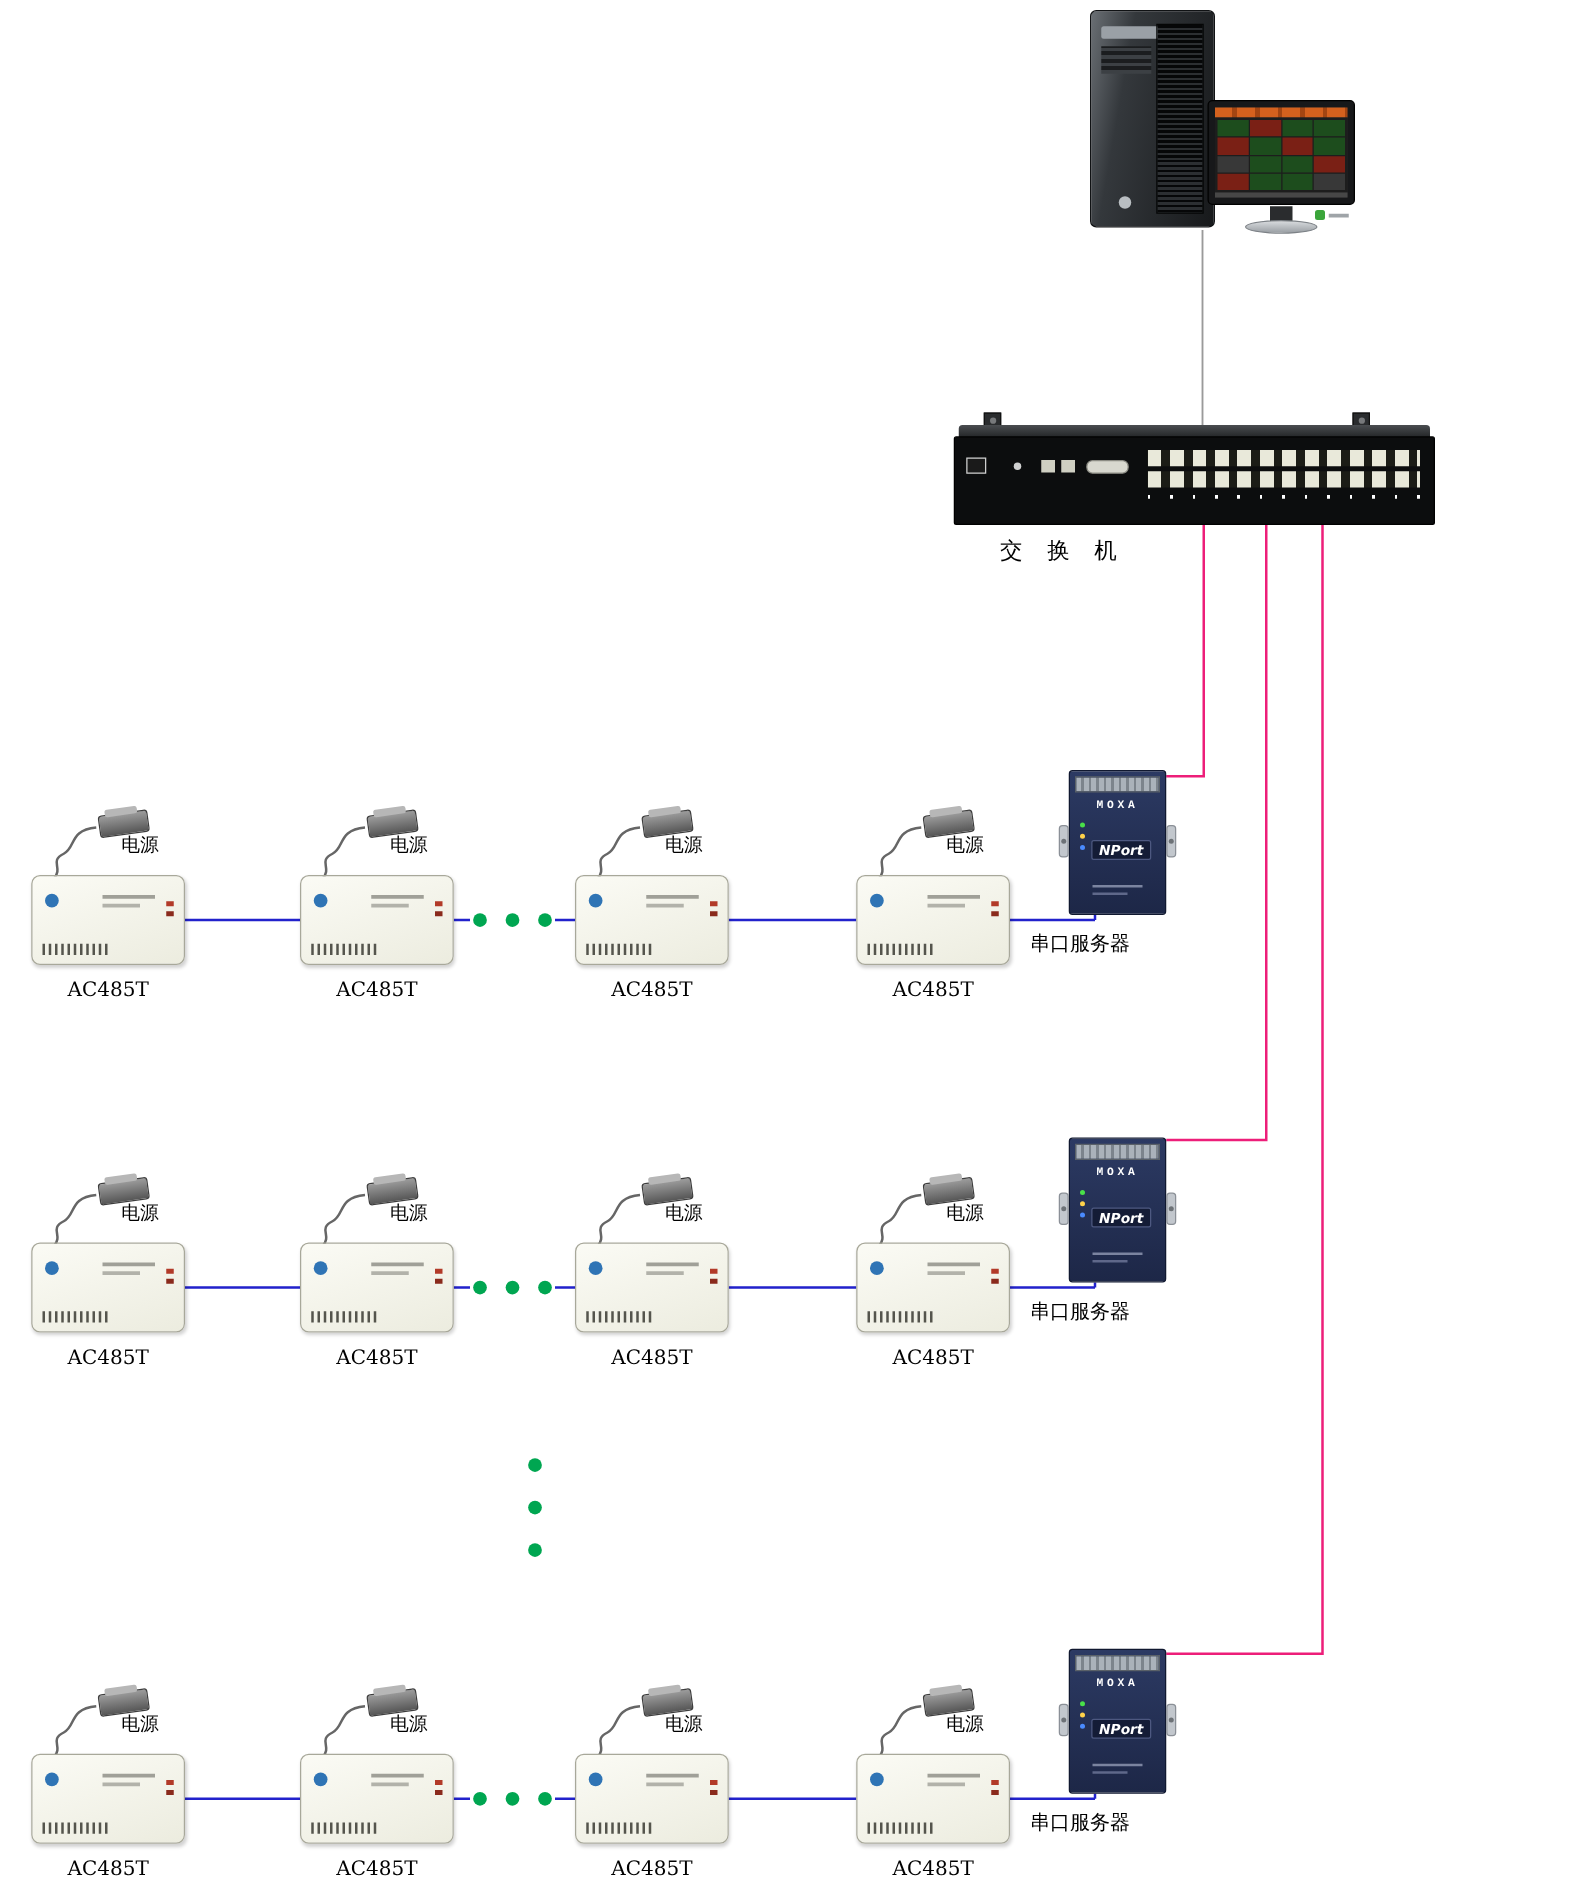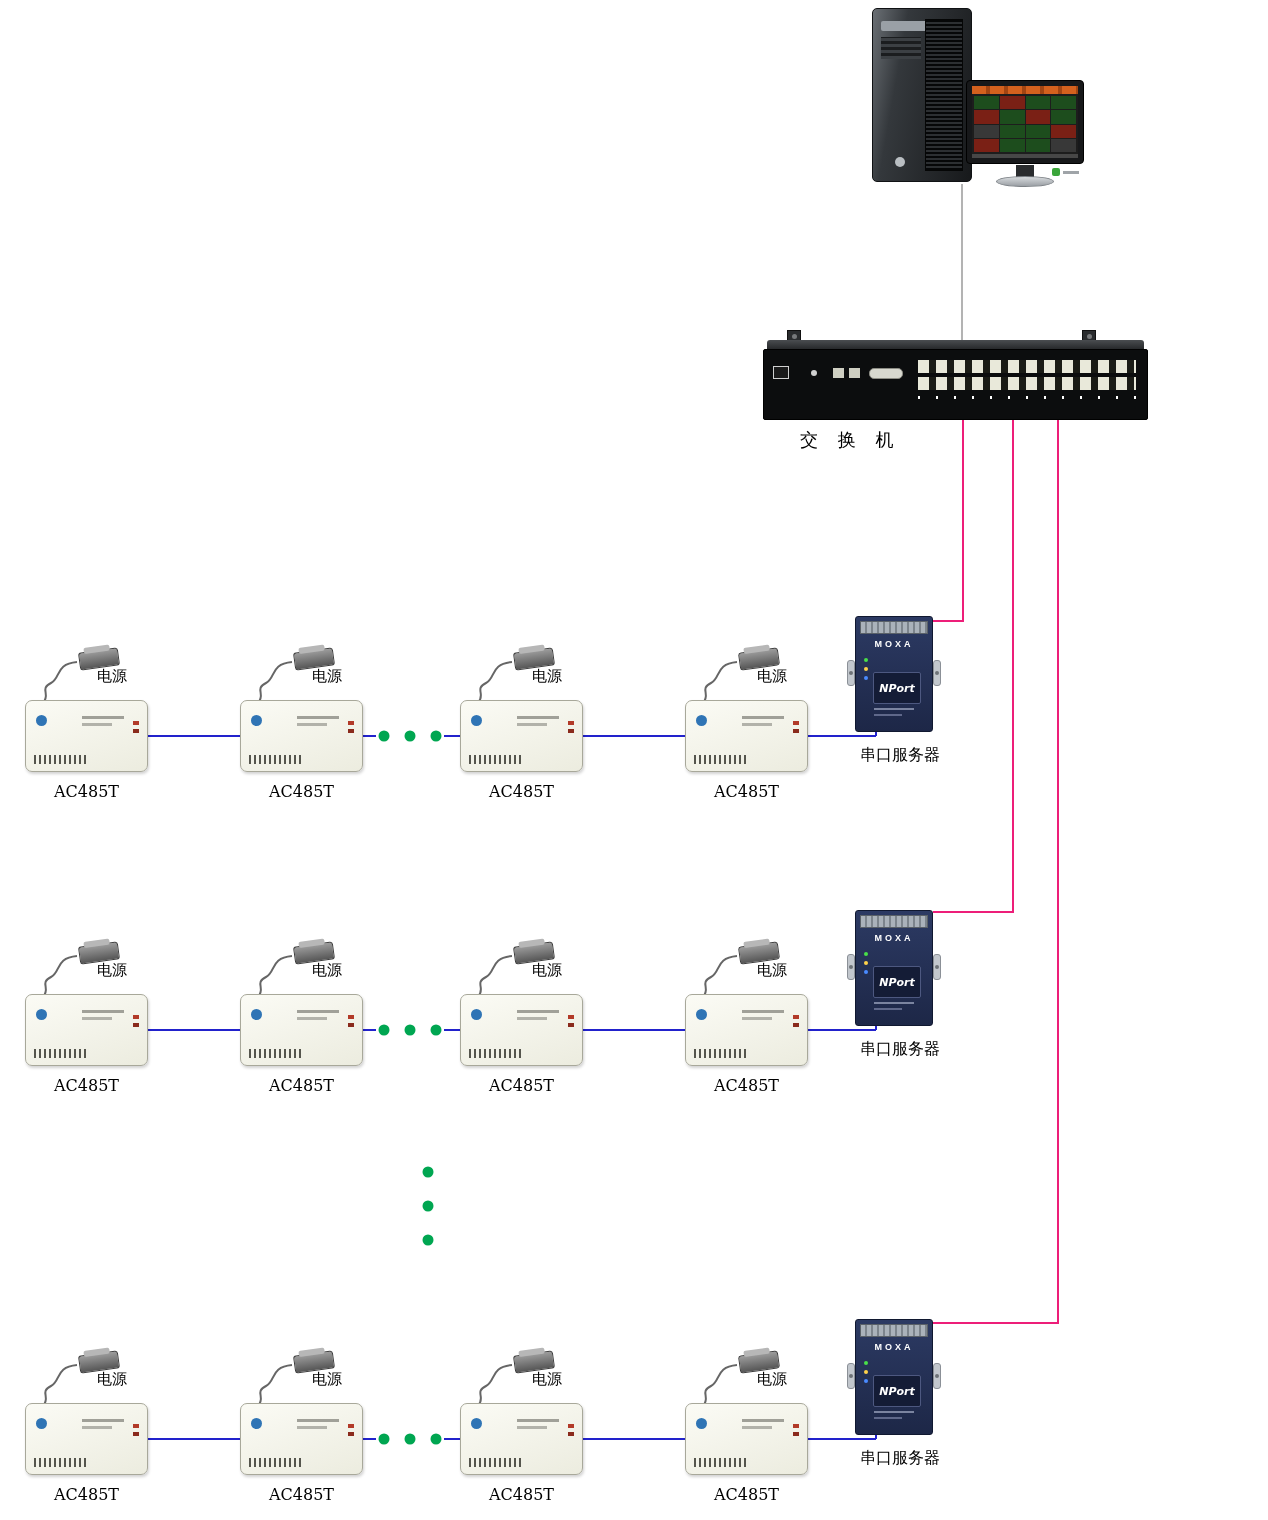--- a/index.html
+++ b/index.html
@@ -100,33 +100,33 @@
   .serial{position:absolute;left:855px;top:-32px;width:78px;height:116px}
   .serial .sbody{position:absolute;left:0;top:0;right:0;bottom:0;
           background:linear-gradient(#2c3a63,#1d2747);border:1px solid #101830;border-radius:3px}
   .serial .ear{position:absolute;top:44px;width:8px;height:26px;background:#c2c7cd;
           border:1px solid #8b9097;border-radius:3px;z-index:1}
   .ear-l{left:-8px}.ear-r{right:-8px}
   .serial .ear i{display:block;width:4px;height:4px;border-radius:50%;background:#6d7277;margin:10px auto 0}
   .serial .tstrip{position:absolute;left:5px;top:5px;right:5px;height:13px;
           background:repeating-linear-gradient(90deg,#aab2ba 0 4px,#7c848c 4px 6px);border:1px solid #5a6168}
   .serial .brand{position:absolute;left:0;top:23px;width:100%;text-align:center;color:#fff;
-          font-size:9px;font-weight:bold;letter-spacing:3px;font-family:Liberation Sans, sans-serif}
+          font-size:9px;font-weight:bold;letter-spacing:3px;font-family:Liberation Mono, monospace}
   .serial .leds{position:absolute;left:9px;top:42px;display:flex;flex-direction:column;gap:5px}
   .serial .leds i{width:4px;height:4px;border-radius:50%;display:block}
   .serial .leds i:nth-child(1){background:#49e049}
   .serial .leds i:nth-child(2){background:#ffd24a}
   .serial .leds i:nth-child(3){background:#4a8bff}
-  .serial .plate{position:absolute;left:18px;top:56px;width:48px;height:32px;background:#141c36;
+  .serial .plate{position:absolute;left:18px;top:56px;width:48px;height:16px;background:#141c36;
           border:1px solid #4d5880;border-radius:2px;display:flex;align-items:center;justify-content:center}
   .serial .model{color:#fff;font-style:italic;font-weight:bold;font-size:11px;
           font-family:"DejaVu Sans","Liberation Sans",sans-serif}
   .serial .bbar1{position:absolute;left:19px;top:92px;width:40px;height:2px;background:#7b84a0}
   .serial .bbar2{position:absolute;left:19px;top:98px;width:28px;height:2px;background:#5f688a}
-  .serial-label{position:absolute;left:838px;top:97px;width:124px;text-align:center;font-size:16px;white-space:nowrap}
+  .serial-label{position:absolute;left:802px;top:97px;width:124px;text-align:center;font-size:16px;white-space:nowrap}
 </style>
 </head>
 <body>
 
 <div class="canvas">
 
   <svg class="overlay" width="1268" height="1520">
     <g stroke="#9a9a9a" stroke-width="1.5">
       <line x1="962" y1="184" x2="962" y2="345"></line>
     </g>

